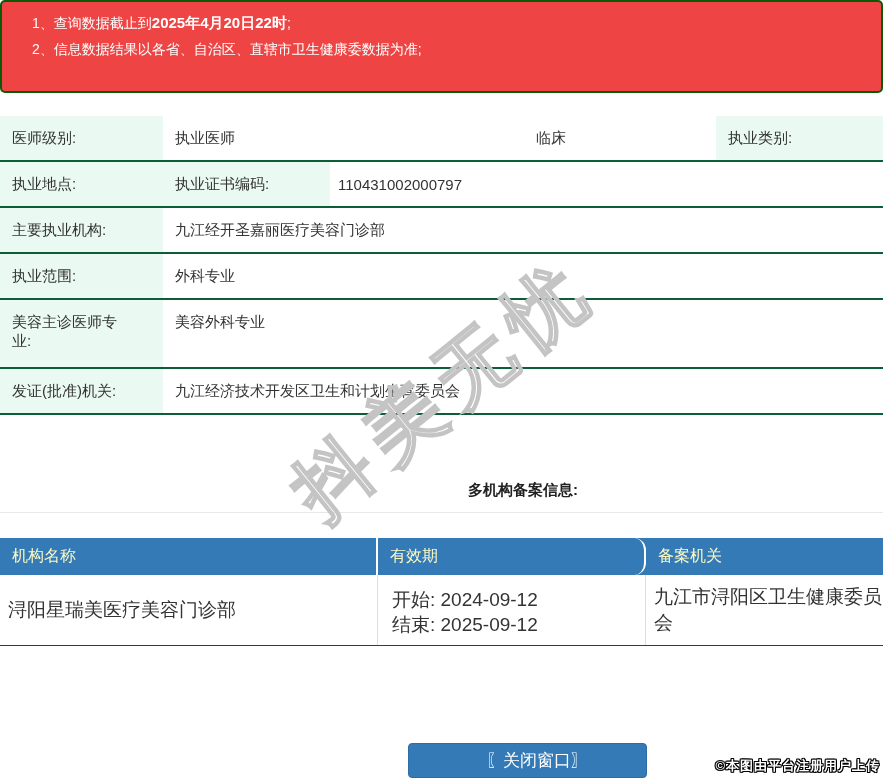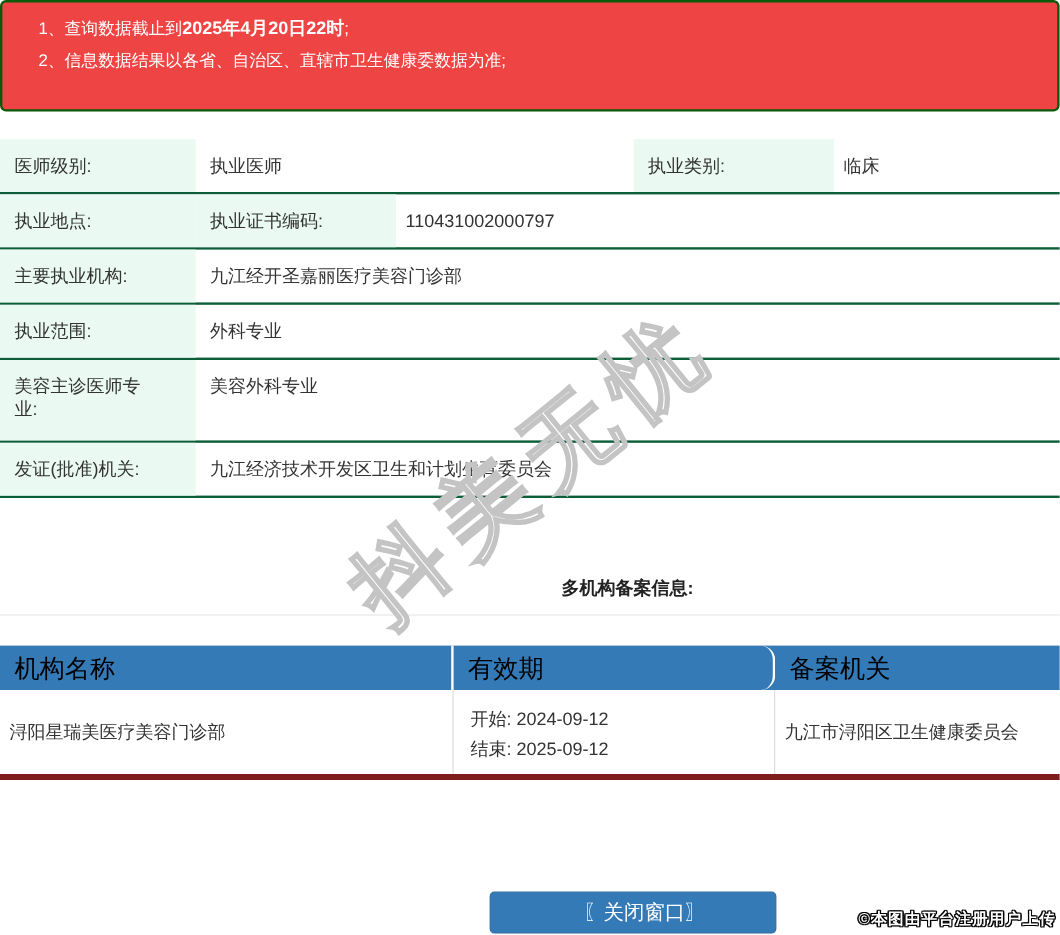--- a/index.html
+++ b/index.html
@@ -33,26 +33,26 @@
   .lbl2{width:167px;background:#eafaf2;padding-left:12px;}
   .val2{flex:1;padding-left:8px;}
   
   .section-title{
     position:absolute;top:481px;left:163px;width:720px;
     text-align:center;font-weight:bold;font-size:15px;color:#222;
   }
   .divider{position:absolute;top:512px;left:0;width:883px;border-top:1px solid #e8e8e8;}
   
   .records{position:absolute;left:0;top:538px;width:883px;}
-  .rheader{display:flex;height:37px;background:#337ab7;color:#000000;font-size:21px;}
+  .rheader{display:flex;height:37px;background:#337ab7;color:#fef9c3;font-size:16px;}
   .rheader .hcell{display:flex;align-items:center;padding-left:12px;box-sizing:border-box;}
   .h1{width:378px;border-right:2px solid #fff;}
   .h2{width:268px;border-right:2px solid #fff;border-radius:12px;}
   .h3{flex:1;}
-  .rbody{display:flex;border-bottom:5px solid #7f1d1d;min-height:70px;font-size:15px;color:#333;}
+  .rbody{display:flex;border-bottom:1px solid #7f1d1d;min-height:70px;font-size:19px;color:#333;}
   .c1{width:378px;border-right:1px solid #ddd;display:flex;align-items:center;padding-left:8px;box-sizing:border-box;}
   .c2{width:268px;border-right:1px solid #ddd;padding:12px 0 0 14px;line-height:25px;box-sizing:border-box;}
   .c3{flex:1;display:flex;align-items:center;padding-left:8px;box-sizing:border-box;}
   
   .close-btn{
     position:absolute;left:408px;top:743px;width:239px;height:35px;
     background:#337ab7;border:1px solid #2e6da4;border-radius:4px;
     color:#fff;font-size:17px;
     display:flex;align-items:center;justify-content:center;
     cursor:pointer;box-sizing:border-box;padding-left:19px;
@@ -79,22 +79,22 @@
 
 <div class="banner">
   <div class="line"><span>1、查询数据截止到</span><b>2025年4月20日22时</b><span>;</span></div>
   <div class="line"><span>2、信息数据结果以各省、自治区、直辖市卫生健康委数据为准;</span><b></b><span></span></div>
 </div>
 
 <div class="info-table">
   <div class="irow">
     <div class="cell lbl">医师级别:</div>
     <div class="cell val">执业医师</div>
+    <div class="cell val2">临床</div>
     <div class="cell lbl2">执业类别:</div>
-    <div class="cell val2">临床</div>
   </div>
   <div class="irow">
     <div class="cell lbl">执业地点:</div>
     <div class="cell lbl2">执业证书编码:</div>
     <div class="cell val2">110431002000797</div>
   </div>
   <div class="irow">
     <div class="cell lbl">主要执业机构:</div>
     <div class="cell valwide">九江经开圣嘉丽医疗美容门诊部</div>
   </div>

